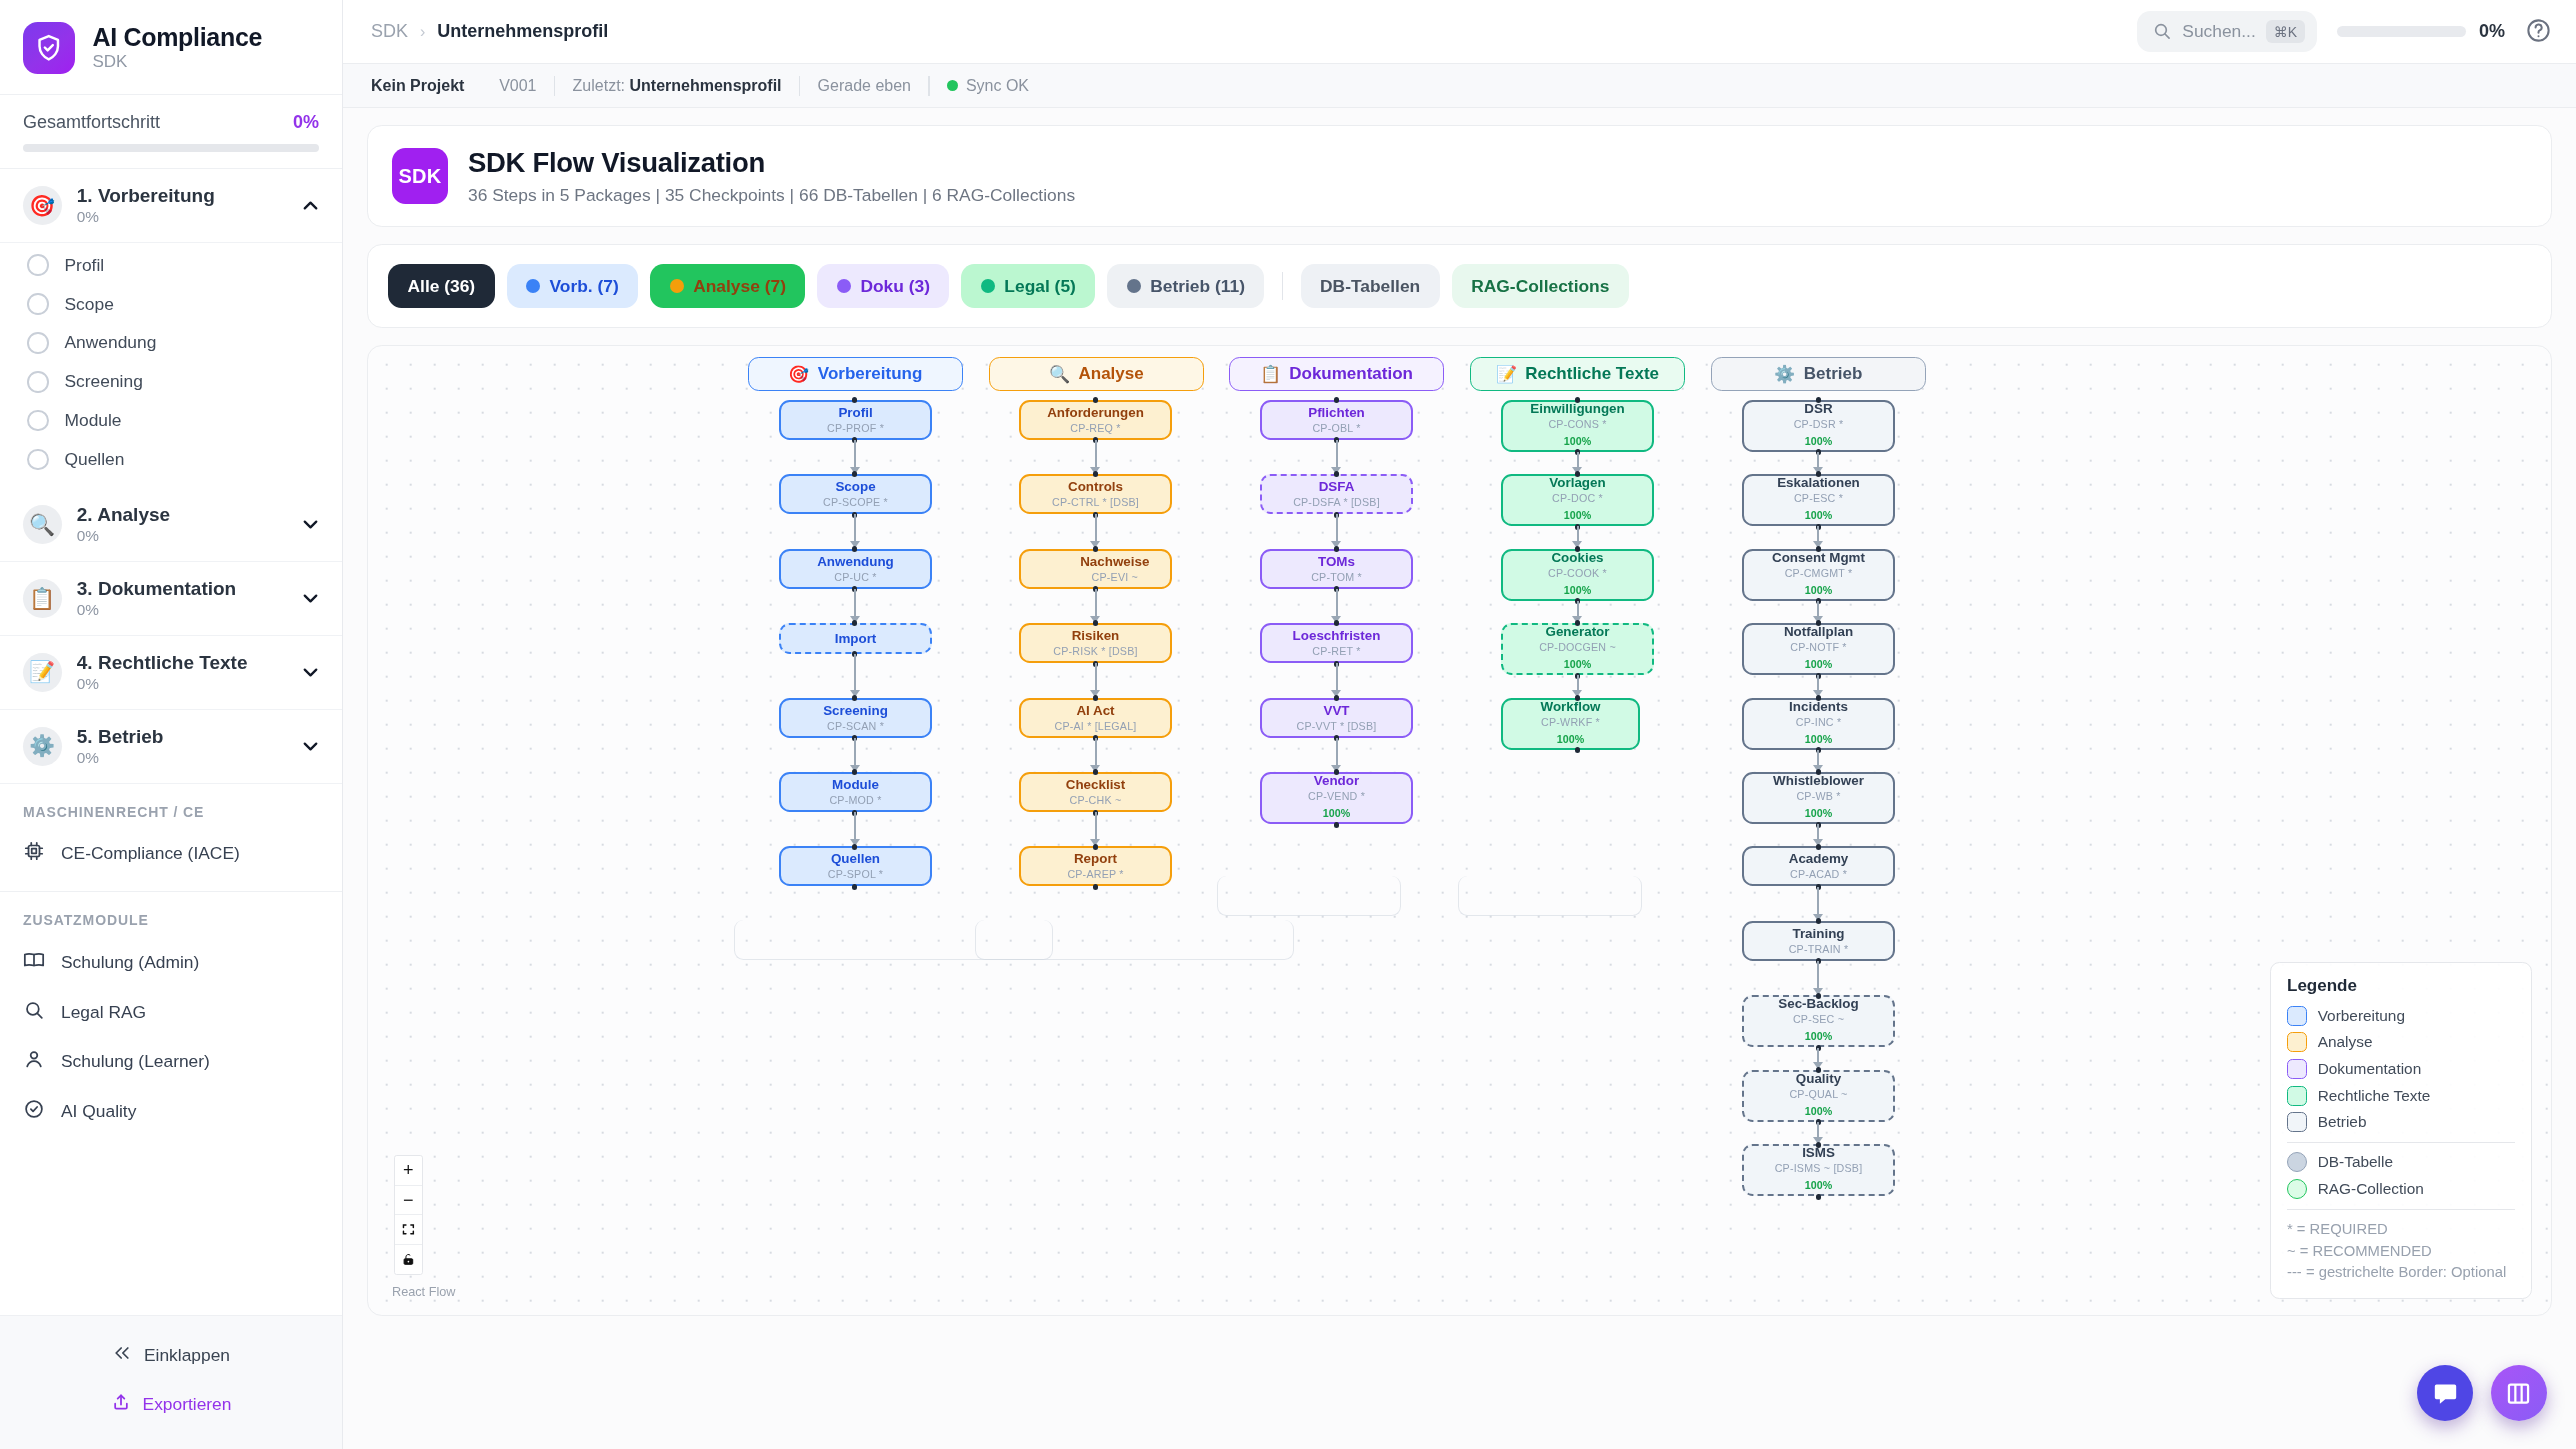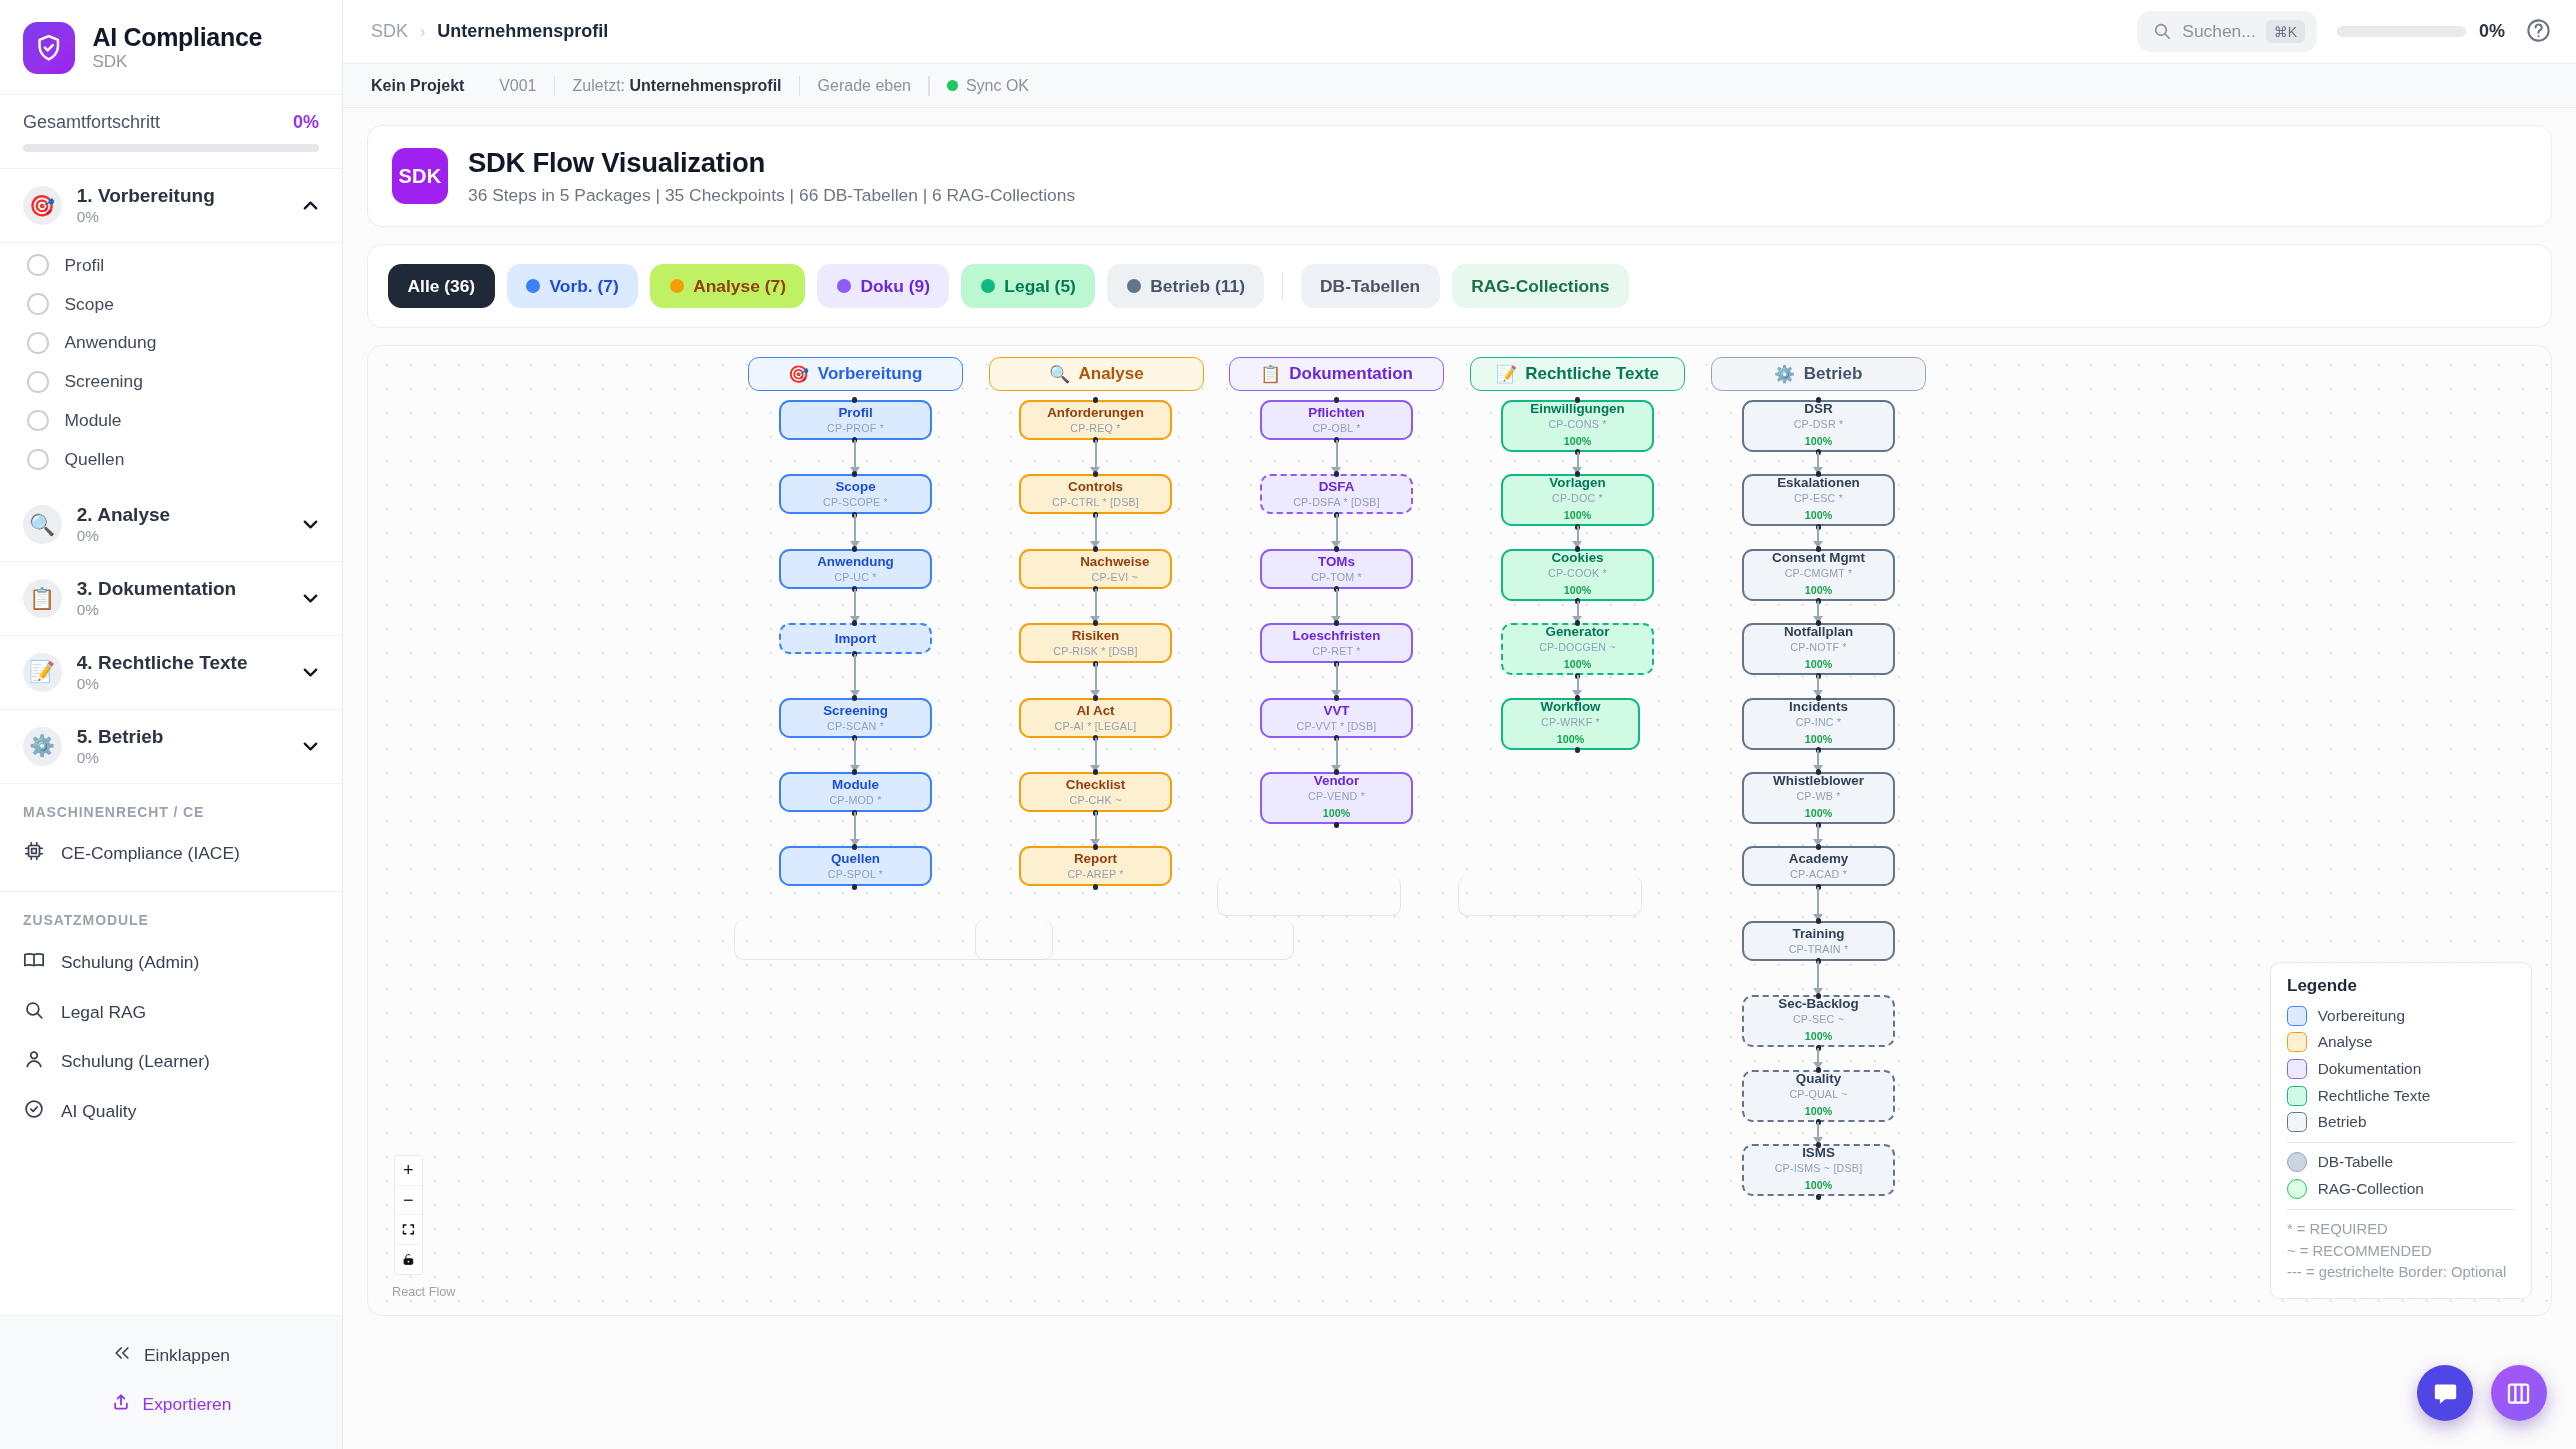--- a/index.html
+++ b/index.html
@@ -133,21 +133,21 @@
 
   .filters { display:flex;align-items:center;gap:12px;padding:19px 20px;margin-bottom:17.4px; }
   .pill {
     display:flex;align-items:center;gap:9.4px;border-radius:13.4px;
     padding:11.4px 19.5px;font-size:17.4px;font-weight:600;cursor:pointer;white-space:nowrap;
   }
   .pill .dot { width:14px;height:14px;border-radius:50%;display:block;}
   .pill-all { background:#1f2937;color:#fff; }
   .pill-vorb { background:#dbeafe;color:#1d4ed8; }
   .pill-vorb .dot{background:#3b82f6;}
-  .pill-ana { background:#bef264;color:#92400e; }
+  .pill-ana { background:#22c55e;color:#92400e; }
   .pill-ana .dot{background:#f59e0b;}
   .pill-doku { background:#ede9fe;color:#6d28d9; }
   .pill-doku .dot{background:#8b5cf6;}
   .pill-legal { background:#bbf7d0;color:#047857; }
   .pill-legal .dot{background:#10b981;}
   .pill-betr { background:#eef1f4;color:#475569; }
   .pill-betr .dot{background:#64748b;}
   .pill-db { background:#eef1f5;color:#4b5563; }
   .pill-rag { background:#e8f8ee;color:#177245; }
   .pill-sep { width:1.3px;height:28px;background:#e2e5ea;margin:0 5.4px; }
@@ -473,21 +473,21 @@
         <div class="pill pill-vorb">
             <span class="dot"></span>
             <span>Vorb. (7)</span>
           </div>
         <div class="pill pill-ana">
             <span class="dot"></span>
             <span>Analyse (7)</span>
           </div>
         <div class="pill pill-doku">
             <span class="dot"></span>
-            <span>Doku (9)</span>
+            <span>Doku (3)</span>
           </div>
         <div class="pill pill-legal">
             <span class="dot"></span>
             <span>Legal (5)</span>
           </div>
         <div class="pill pill-betr">
             <span class="dot"></span>
             <span>Betrieb (11)</span>
           </div>
         <div class="pill-sep"></div>

